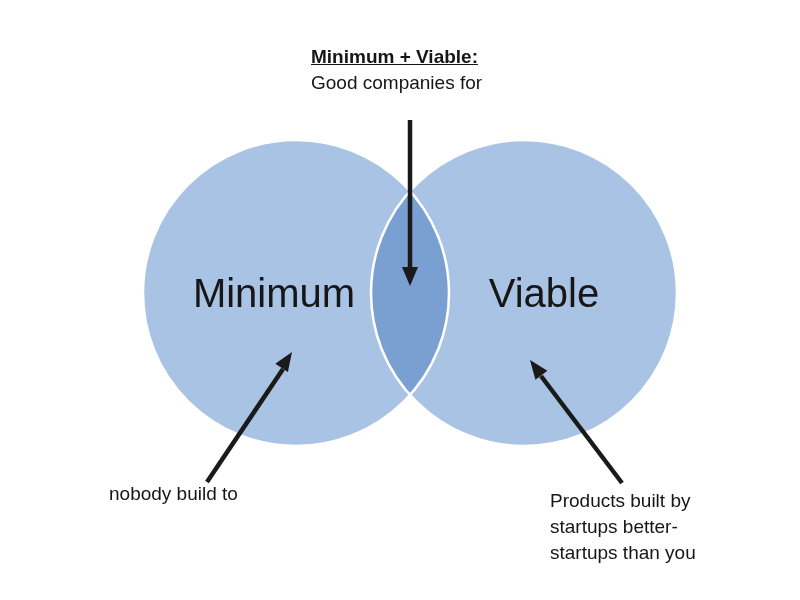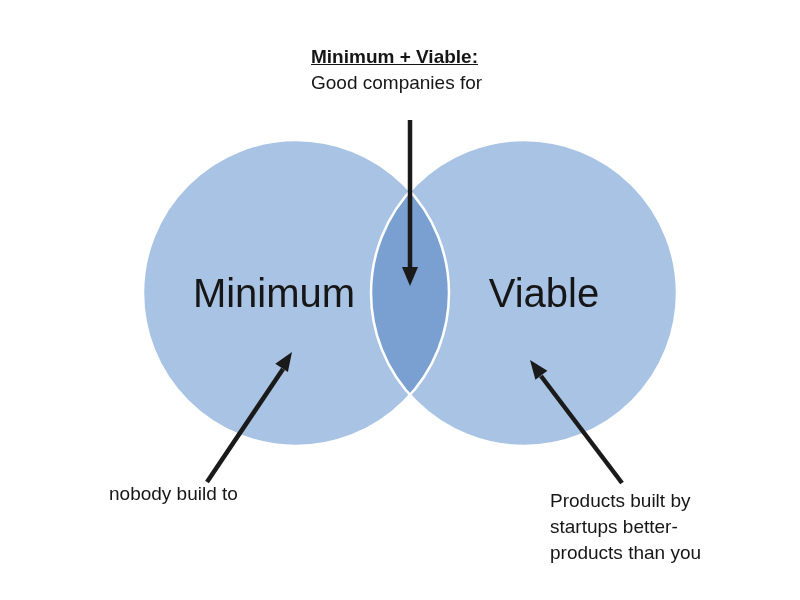--- a/index.html
+++ b/index.html
@@ -79,16 +79,16 @@
     <div>Good companies for</div>
   </div>
 
   <div class="ann bottom-left">
     <div>nobody build to</div>
   </div>
 
   <div class="ann bottom-right">
     <div>Products built by</div>
     <div>startups better-</div>
-    <div>products than you</div>
+    <div>startups than you</div>
   </div>
 
 </div>
 
 </body></html>

